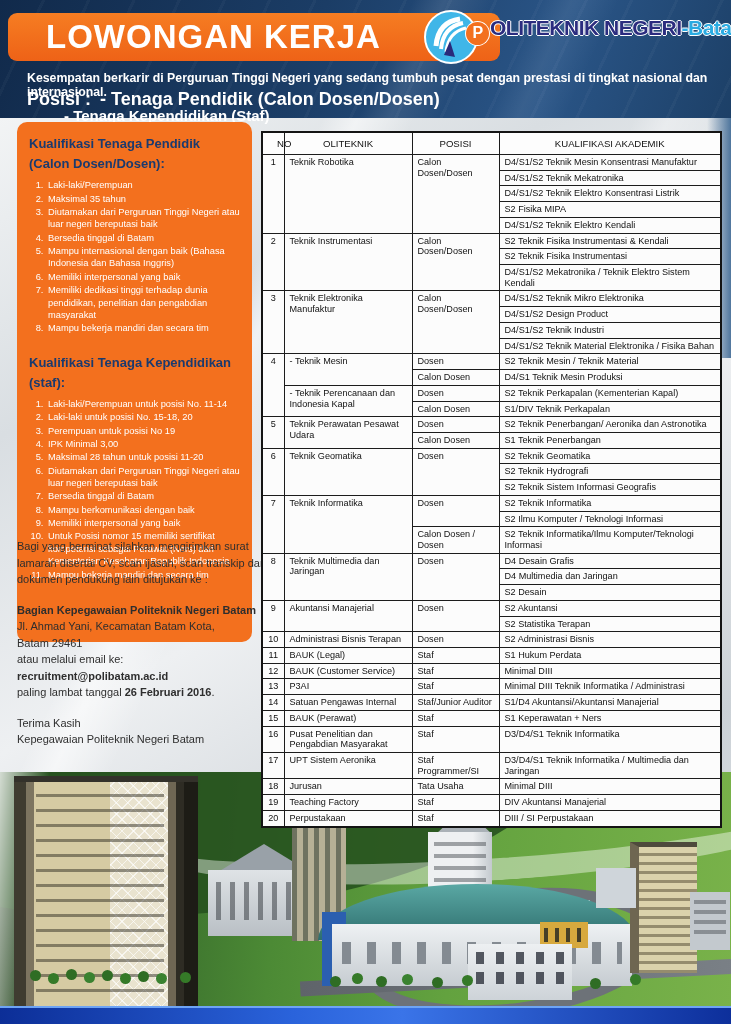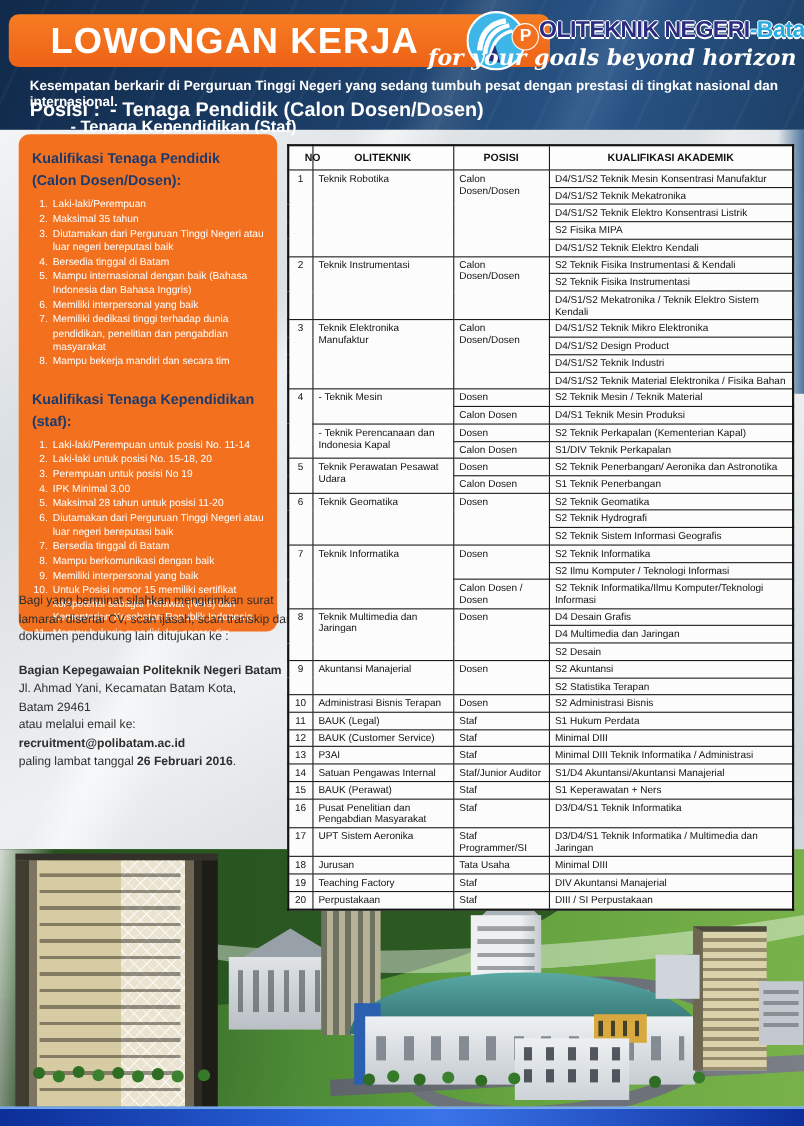--- a/index.html
+++ b/index.html
@@ -35,37 +35,37 @@
   
   .content{position:absolute;left:0;top:118px;width:731px;height:906px;
     background:linear-gradient(150deg,#f2f4f5 0%,#d9dee2 24%,#eef0f2 48%,#cbd1d6 76%,#e6e9ec 100%);}
   .content::before{content:"";position:absolute;inset:0;pointer-events:none;
     background:linear-gradient(115deg,transparent 28%,rgba(255,255,255,.55) 31%,transparent 36%),
                linear-gradient(115deg,transparent 55%,rgba(255,255,255,.35) 58%,transparent 64%);}
   .right-band{position:absolute;right:0;top:0;width:24px;height:240px;
     background:linear-gradient(90deg,rgba(45,85,135,0),#34618f);opacity:.85;}
 
   
-  .orange-panel{position:absolute;left:17px;top:4px;width:235px;height:452px;border-radius:10px;
+  .orange-panel{position:absolute;left:17px;top:4px;width:235px;height:520px;border-radius:10px;
     background:#f3701e;padding:12px 8px 8px 12px;box-sizing:border-box;z-index:2;}
   .panel-h{color:#1a3a6e;font-size:13px;font-weight:bold;line-height:1.55;}
   .panel-h.mt{margin-top:18px;}
   .panel-ol{margin:5px 0 0 0;padding-left:17px;font-size:9.3px;line-height:1.33;color:#fff;}
   .panel-ol li{padding-left:2px;margin-bottom:1px;}
 
   
   .contact{position:absolute;left:17px;top:420px;width:252px;color:#2e2e2e;font-size:11px;line-height:1.5;z-index:2;}
   .contact p{margin:0 0 14px 0;}
   .contact .b{font-weight:bold;}
 
   
   .table-wrap{position:absolute;left:261px;top:13px;width:461px;z-index:3;}
   table{width:100%;border-collapse:collapse;table-layout:fixed;border:2px solid #141414;background:#fcfcfc;}
   col.c-no{width:22px;}col.c-pen{width:128px;}col.c-pos{width:87px;}
-  th{border:1px solid #1c1c1c;font-size:9.6px;font-weight:bold;padding:5px 14px;text-align:center;background:#fdfdfd;color:#111;}
+  th{border:1px solid #1c1c1c;font-size:9.6px;font-weight:normal;padding:5px 14px;text-align:center;background:#fdfdfd;color:#111;}
   td{border:1px solid #1c1c1c;font-size:9.1px;padding:2px 4px 2px 5px;vertical-align:top;line-height:1.18;background:#fcfcfc;color:#111;}
   td.no{text-align:center;padding-left:1px;padding-right:1px;}
 
   
   .campus{position:absolute;left:0;top:654px;width:731px;height:234px;overflow:hidden;z-index:1;
     background:linear-gradient(95deg,#24401f 0%,#33642a 16%,#4c8a35 38%,#63a23f 62%,#79b24a 100%);}
   .dark-arc{position:absolute;left:-150px;top:-120px;width:720px;height:260px;border-radius:50%;
     background:#27521f;transform:rotate(-6deg);opacity:.9;}
   .swoosh{position:absolute;left:110px;top:-44px;width:780px;height:130px;border-radius:50%;
     border-bottom:22px solid rgba(255,255,255,.42);transform:rotate(-4deg);}
@@ -139,21 +139,20 @@
       <svg class="logo-circle" viewBox="0 0 54 54">
         <circle cx="27" cy="27" r="26" fill="#3fb6e8" stroke="#ffffff" stroke-width="2"></circle>
         <path d="M12 36 Q14 12 36 9" stroke="#ffffff" stroke-width="5" fill="none"></path>
         <path d="M17 39 Q19 17 39 13" stroke="#ffffff" stroke-width="4" fill="none"></path>
         <path d="M22 42 Q24 22 42 18" stroke="#ffffff" stroke-width="3" fill="none"></path>
         <path d="M20 45 L31 47 L26 31 Z" fill="#2a2a7a"></path>
       </svg>
       <div class="logo-text">
         <span class="p-badge">P</span><span class="org-navy">OLITEKNIK NEGERI</span><span class="org-batam">-Batam</span>
       </div>
-      <div class="tagline">for your goals beyond horizon</div>
     </div>
 
     <div class="intro">Kesempatan berkarir di Perguruan Tinggi Negeri yang sedang tumbuh pesat dengan prestasi di tingkat nasional dan internasional.</div>
     <div class="posisi1">
       <span>Posisi :</span><span class="pos-item">- Tenaga Pendidik (Calon Dosen/Dosen)</span>
     </div>
     <div class="posisi2">- Tenaga Kependidikan (Staf)</div>
   </div>
 
   <div class="content">
@@ -217,20 +216,24 @@
 
     <div class="contact">
       <p>Bagi yang berminat silahkan mengirimkan surat lamaran disertai CV, scan ijasah, scan transkip dan dokumen pendukung lain ditujukan ke :</p>
       <p>
         <span class="b">Bagian Kepegawaian Politeknik Negeri Batam</span><br>
         <span>Jl. Ahmad Yani, Kecamatan Batam Kota,</span><br>
         <span>Batam 29461</span><br>
         <span>atau melalui email ke: </span><span class="b">recruitment@polibatam.ac.id</span><br>
         <span>paling lambat tanggal </span><span class="b">26 Februari 2016</span><span>.</span>
       </p>
+      <p>
+        <span>Terima Kasih</span><br>
+        <span>Kepegawaian Politeknik Negeri Batam</span>
+      </p>
     </div>
 
     <div class="table-wrap">
       <table>
         <colgroup>
             <col class="c-no">
             <col class="c-pen">
             <col class="c-pos">
             <col class="c-kual">
           </colgroup>

